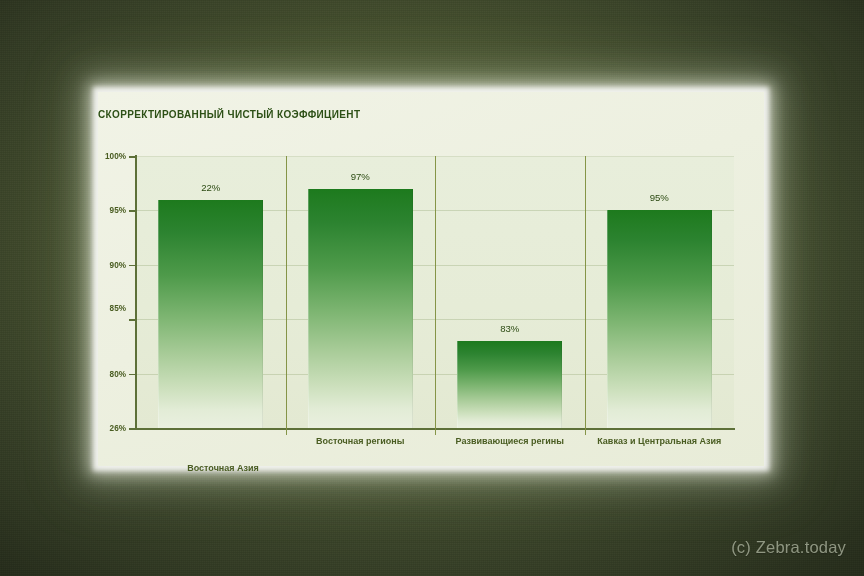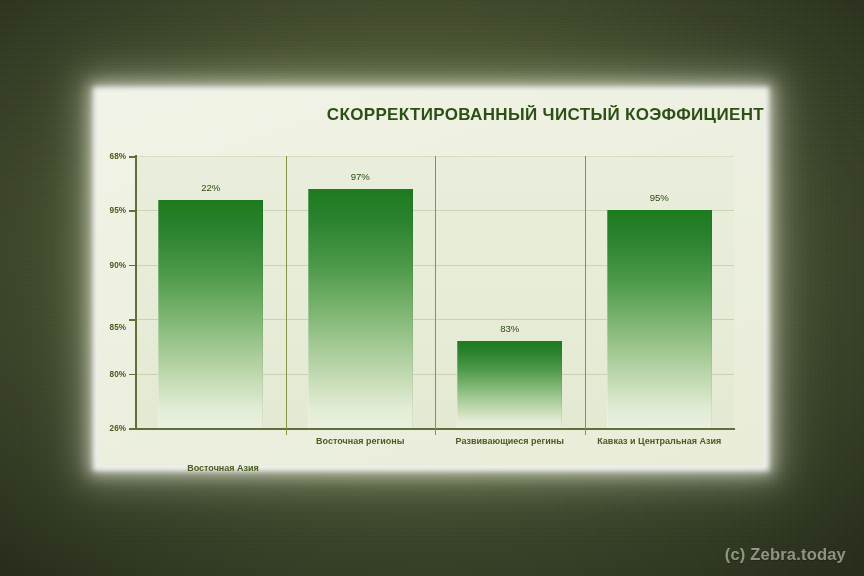--- a/index.html
+++ b/index.html
@@ -46,23 +46,23 @@
       0 0 14px 9px rgba(245,248,235,0.55),
       0 0 30px 16px rgba(226,234,208,0.30),
       0 0 52px 26px rgba(200,212,178,0.14);
   }
 
   
   #chart-title {
     position: absolute;
     left: 0; right: 0;
     top: 14px;
-    text-align: right;
+    text-align: left;
     color: #2d5016;
-    font-size: 17px;
+    font-size: 10px;
     font-weight: bold;
     letter-spacing: 0.35px;
     line-height: 18px;
   }
   #chart-title .line { display: block; white-space: nowrap; }
 
   
   
   #plot-area {
     position: absolute;
@@ -168,24 +168,24 @@
     font-weight: bold;
     text-align: center;
     transform: translateX(-50%);
     white-space: nowrap;
   }
 
   
   #watermark {
     position: absolute;
     right: 18px;
-    bottom: 12px;
+    bottom: 19px;
     color: rgba(207,214,192,0.62);
     font-size: 16.5px;
-    font-weight: bold;
+    font-weight: normal;
     letter-spacing: 0.2px;
     text-shadow: 0 1px 1px rgba(0,0,0,0.22);
   }
 </style>
 </head>
 <body>
 
 <div id="bg-texture"></div>
 <div id="bg-vignette"></div>
 
@@ -211,24 +211,24 @@
         <div class="bar" style="left: 470.75px; width: 105px; height: 217.6px;"></div>
       </div>
   </div>
 
   <div id="y-axis-line"></div>
   <div id="x-axis-line"></div>
 
   <div id="y-axis-labels">
       <div class="y-tick-label" style="top: 336px;">26%</div>
       <div class="y-tick-label" style="top: 281.6px;">80%</div>
-      <div class="y-tick-label" style="top: 235px;">85%</div>
+      <div class="y-tick-label" style="top: 216px;">85%</div>
       <div class="y-tick-label" style="top: 172.8px;">90%</div>
       <div class="y-tick-label" style="top: 118.4px;">95%</div>
-      <div class="y-tick-label" style="top: 64px;">68%</div>
+      <div class="y-tick-label" style="top: 64px;">100%</div>
     </div>
   <div id="y-tick-marks">
       <div class="y-tick-mark" style="top: 336px;"></div>
       <div class="y-tick-mark" style="top: 281.6px;"></div>
       <div class="y-tick-mark" style="top: 227.2px;"></div>
       <div class="y-tick-mark" style="top: 172.8px;"></div>
       <div class="y-tick-mark" style="top: 118.4px;"></div>
       <div class="y-tick-mark" style="top: 64px;"></div>
     </div>
 

